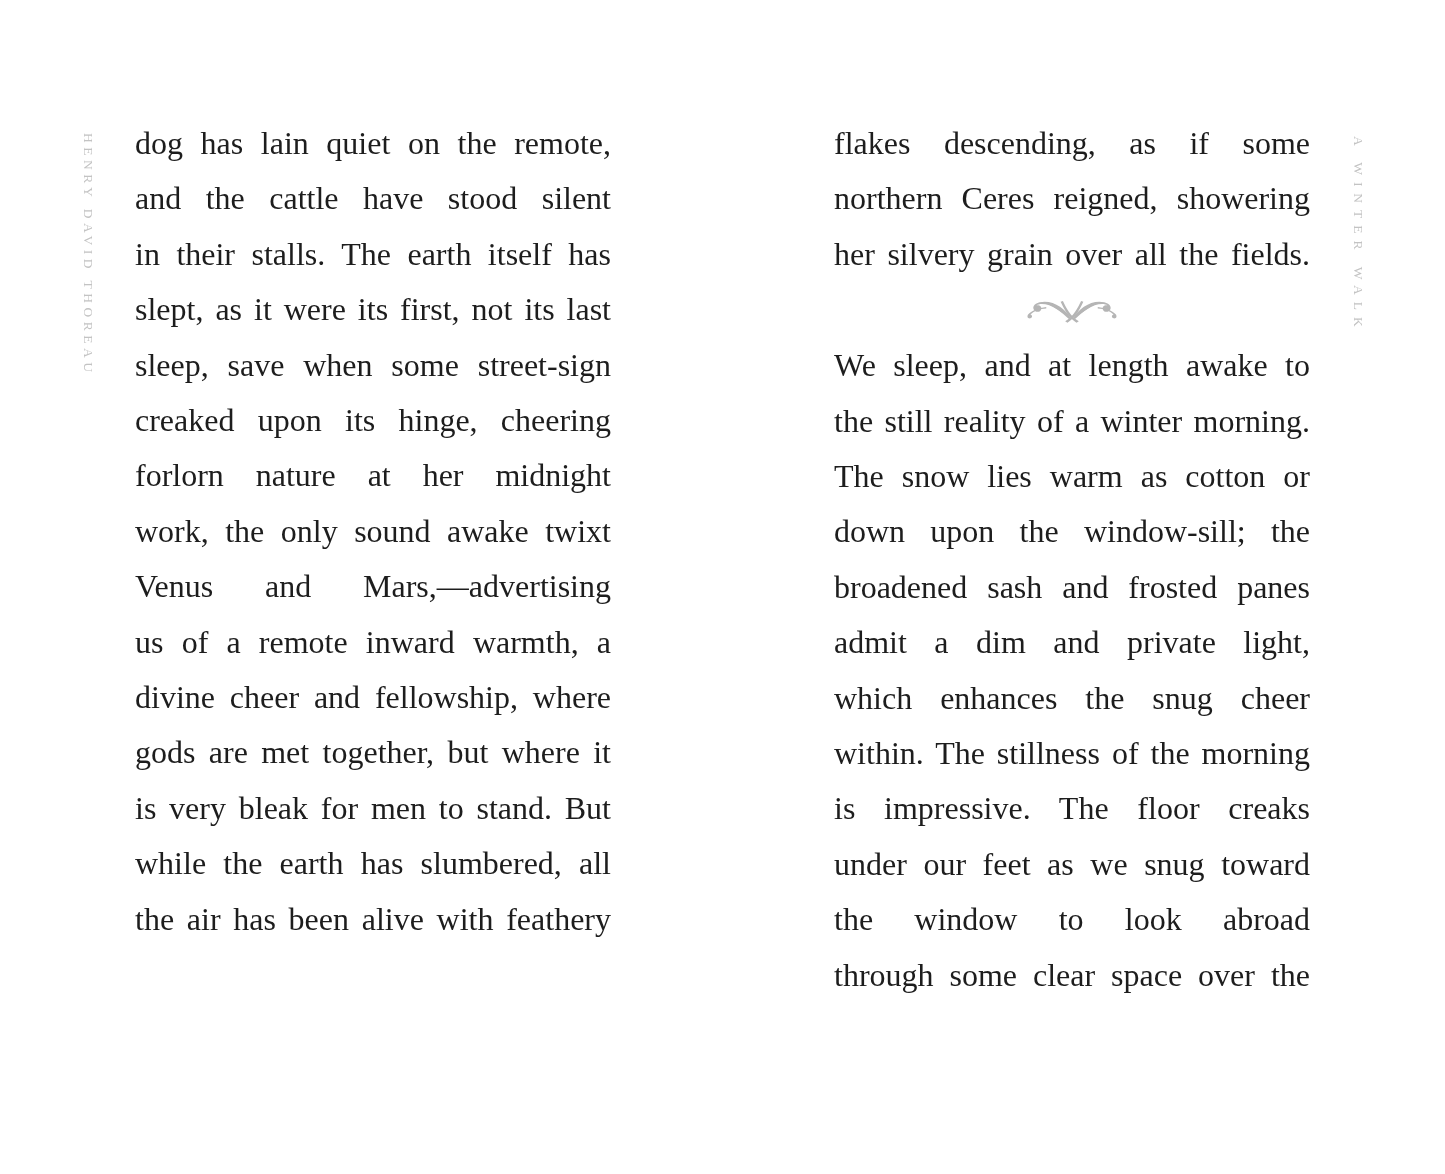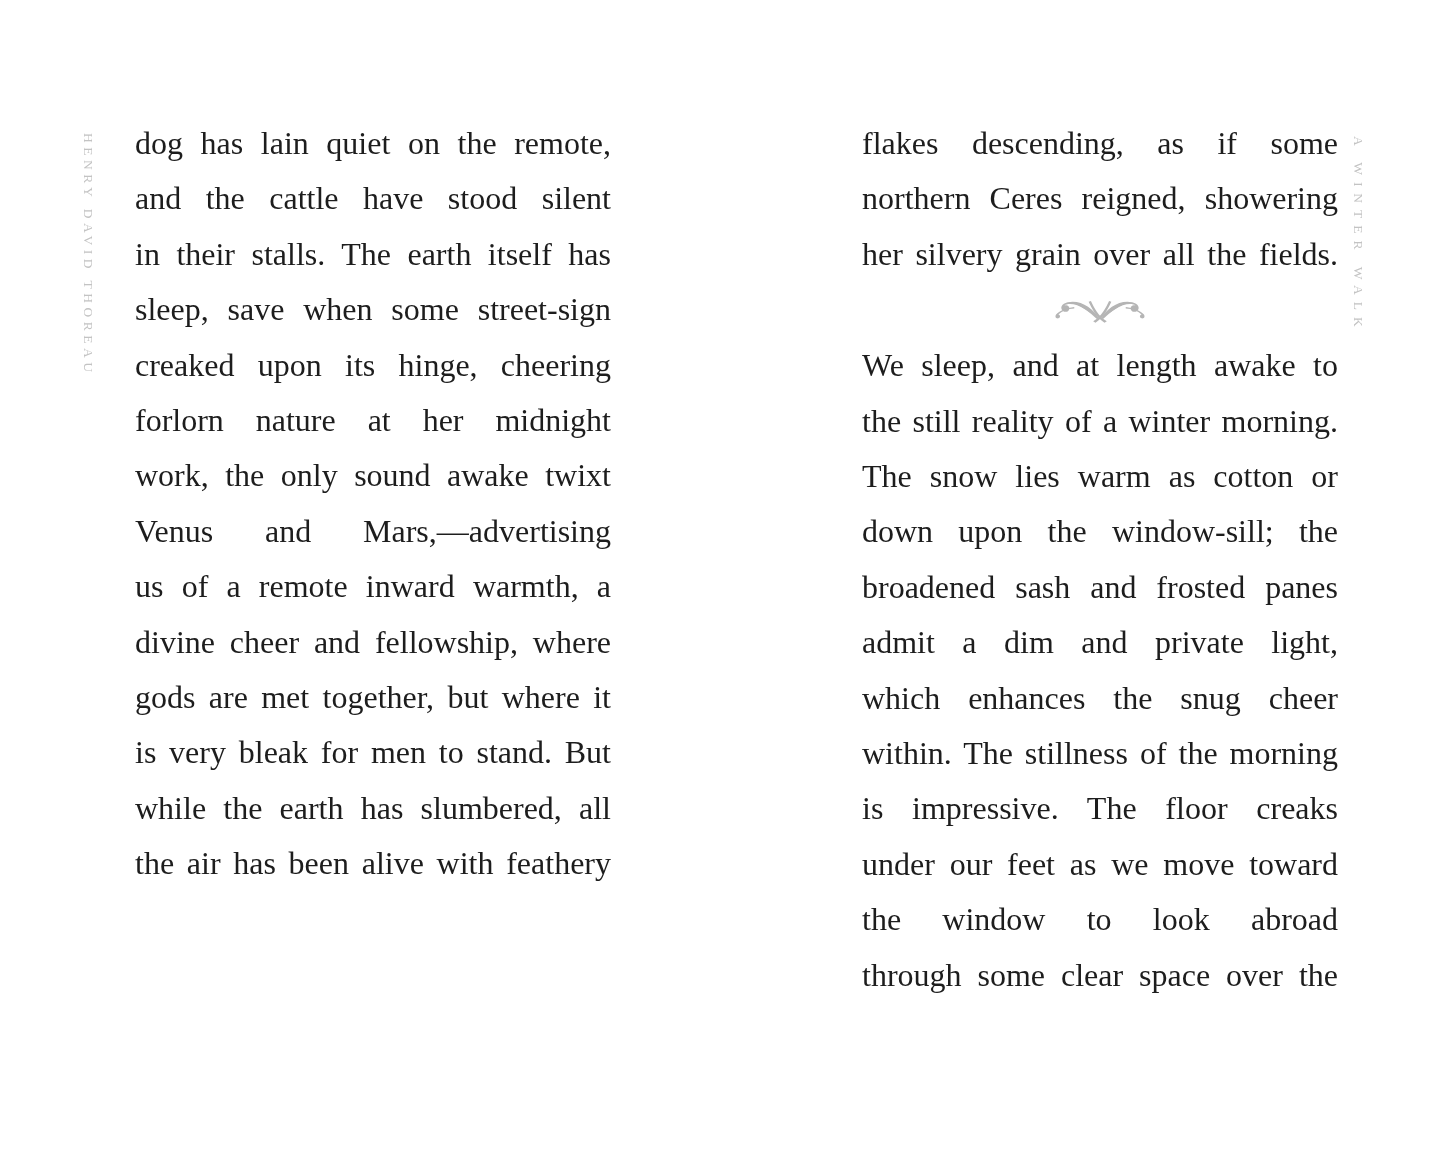--- a/index.html
+++ b/index.html
@@ -32,21 +32,21 @@
   
   .column {
     position: absolute;
     top: 116px;
     width: 476px;
     font-size: 32px;
     line-height: 55.4px;
     color: #1d1d1d;
   }
   .column.left  { left: 135px; }
-  .column.right { left: 834px; margin-left: 28px; }
+  .column.right { left: 834px; }
 
   .line {
     text-align: justify;
     text-align-last: justify;
     -moz-text-align-last: justify;
     text-justify: inter-word;
   }
 
   .ornament-row {
     height: 56px;
@@ -62,20 +62,21 @@
 <div class="page">
 
   <span class="margin-note left">HENRY DAVID THOREAU</span>
 
   <span class="margin-note right">A WINTER WALK</span>
 
   <div class="column left">
     <div class="line">dog has lain quiet on the remote,</div>
     <div class="line">and the cattle have stood silent</div>
     <div class="line">in their stalls. The earth itself has</div>
+    <div class="line">slept, as it were its first, not its last</div>
     <div class="line">sleep, save when some street-sign</div>
     <div class="line">creaked upon its hinge, cheering</div>
     <div class="line">forlorn nature at her midnight</div>
     <div class="line">work, the only sound awake twixt</div>
     <div class="line">Venus and Mars,—advertising</div>
     <div class="line">us of a remote inward warmth, a</div>
     <div class="line">divine cheer and fellowship, where</div>
     <div class="line">gods are met together, but where it</div>
     <div class="line">is very bleak for men to stand. But</div>
     <div class="line">while the earth has slumbered, all</div>
@@ -109,18 +110,18 @@
 
     <div class="line">We sleep, and at length awake to</div>
     <div class="line">the still reality of a winter morning.</div>
     <div class="line">The snow lies warm as cotton or</div>
     <div class="line">down upon the window-sill; the</div>
     <div class="line">broadened sash and frosted panes</div>
     <div class="line">admit a dim and private light,</div>
     <div class="line">which enhances the snug cheer</div>
     <div class="line">within. The stillness of the morning</div>
     <div class="line">is impressive. The floor creaks</div>
-    <div class="line">under our feet as we move toward</div>
+    <div class="line">under our feet as we snug toward</div>
     <div class="line">the window to look abroad</div>
     <div class="line">through some clear space over the</div>
   </div>
 
 </div>
 
 </body></html>

